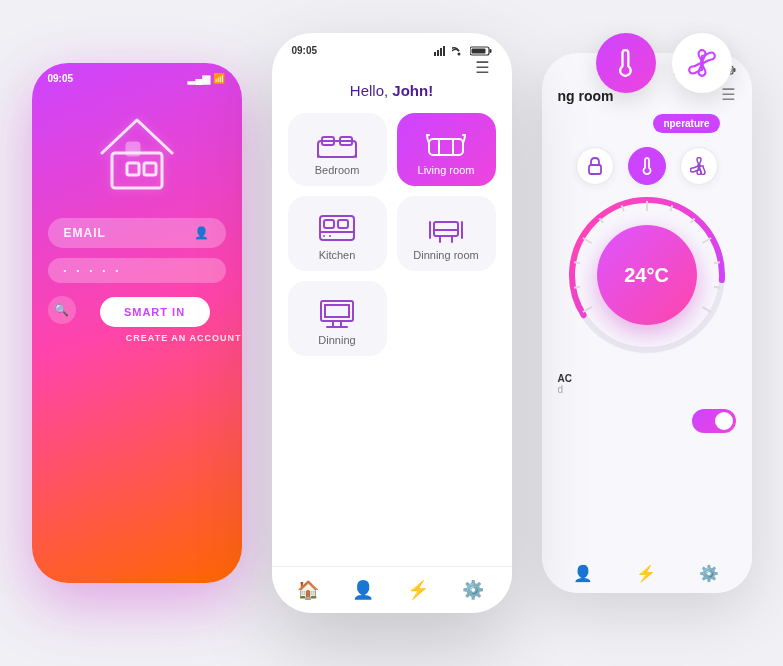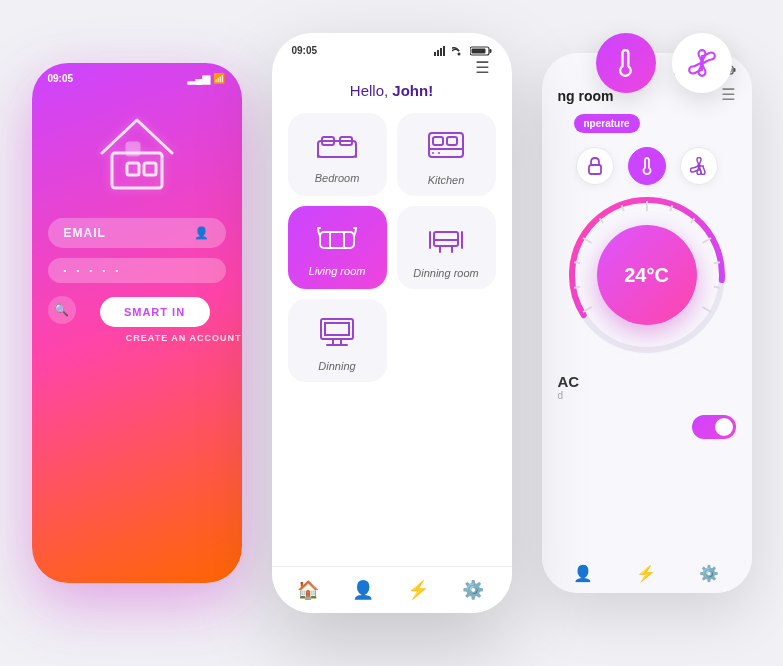--- a/index.html
+++ b/index.html
@@ -191,23 +191,21 @@
       padding: 0 16px;
     }
 
     .room-card {
       background: #f5f5fa;
       border-radius: 18px;
       padding: 16px 10px 10px;
       display: flex;
       flex-direction: column;
       align-items: center;
-      gap: 8px;
       cursor: pointer;
-      font-style: italic;
     }
 
     .room-card.active {
       background: linear-gradient(135deg, #cc44ff, #ee44dd);
     }
 
     .room-card .room-icon {
       font-size: 28px;
       line-height: 1;
     }
@@ -351,21 +349,21 @@
       font-size: 20px;
       font-weight: 800;
       box-shadow: 0 8px 24px rgba(200,50,200,0.4);
     }
 
     .phone-right .ac-section {
       padding: 10px 16px;
     }
 
     .phone-right .ac-label {
-      font-size: 15px;
+      font-size: 10px;
       font-weight: 700;
       color: #333;
     }
 
     .phone-right .ac-sub {
       font-size: 10px;
       color: #aaa;
     }
 
     .phone-right .toggle-row {
@@ -532,45 +530,45 @@
             <rect x="2" y="12" width="38" height="16" rx="3"></rect>
             <rect x="6" y="8" width="12" height="8" rx="2"></rect>
             <rect x="24" y="8" width="12" height="8" rx="2"></rect>
             <line x1="2" y1="24" x2="2" y2="28"></line>
             <line x1="40" y1="24" x2="40" y2="28"></line>
           </svg>
         </span>
         <span class="room-label">Bedroom</span>
       </div>
 
+      <div class="room-card active">
+        <span class="room-icon">
+          <svg width="42" height="30" viewBox="0 0 42 30" fill="none" stroke="white" stroke-width="2" stroke-linecap="round">
+            <rect x="4" y="10" width="34" height="16" rx="4"></rect>
+            <path d="M4 14 Q2 10 2 6 L4 6"></path>
+            <path d="M38 14 Q40 10 40 6 L38 6"></path>
+            <line x1="14" y1="10" x2="14" y2="26"></line>
+            <line x1="28" y1="10" x2="28" y2="26"></line>
+          </svg>
+        </span>
+        <span class="room-label">Living room</span>
+      </div>
+
       <div class="room-card">
         <span class="room-icon">
           <svg width="38" height="32" viewBox="0 0 38 32" fill="none" stroke="#9944cc" stroke-width="2" stroke-linecap="round">
             <rect x="2" y="4" width="34" height="24" rx="3"></rect>
             <rect x="6" y="8" width="10" height="8" rx="2"></rect>
             <rect x="20" y="8" width="10" height="8" rx="2"></rect>
             <line x1="2" y1="20" x2="36" y2="20"></line>
             <line x1="6" y1="24" x2="6" y2="24"></line>
             <line x1="12" y1="24" x2="12" y2="24"></line>
           </svg>
         </span>
         <span class="room-label">Kitchen</span>
-      </div>
-
-      <div class="room-card active">
-        <span class="room-icon">
-          <svg width="42" height="30" viewBox="0 0 42 30" fill="none" stroke="white" stroke-width="2" stroke-linecap="round">
-            <rect x="4" y="10" width="34" height="16" rx="4"></rect>
-            <path d="M4 14 Q2 10 2 6 L4 6"></path>
-            <path d="M38 14 Q40 10 40 6 L38 6"></path>
-            <line x1="14" y1="10" x2="14" y2="26"></line>
-            <line x1="28" y1="10" x2="28" y2="26"></line>
-          </svg>
-        </span>
-        <span class="room-label">Living room</span>
       </div>
 
 
       <div class="room-card">
         <span class="room-icon">
           <svg width="44" height="32" viewBox="0 0 44 32" fill="none" stroke="#9944cc" stroke-width="2" stroke-linecap="round">
             <rect x="10" y="10" width="24" height="14" rx="2"></rect>
             <line x1="6" y1="10" x2="6" y2="26"></line>
             <line x1="38" y1="10" x2="38" y2="26"></line>
             <line x1="16" y1="24" x2="16" y2="30"></line>
@@ -621,21 +619,21 @@
           <rect x="19.5" y="3" width="2" height="4" rx="1" fill="#555"></rect>
           <rect x="1.5" y="2.5" width="16" height="5" rx="1" fill="#555"></rect>
         </svg>
     </div>
 
     <div class="room-header">
       <span class="room-title">ng room</span>
       <span style="font-size:16px;color:#888;cursor:pointer;">☰</span>
     </div>
 
-    <div style="padding:0 16px;">
+    <div style="padding:0 16px;text-align:right;">
       <span class="temp-badge">nperature</span>
     </div>
 
     <div class="control-icons">
       <div class="ctrl-circle">
         <svg width="16" height="18" viewBox="0 0 16 18" fill="none" stroke="#9944cc" stroke-width="1.8" stroke-linecap="round">
           <rect x="2" y="8" width="12" height="9" rx="2"></rect>
           <path d="M4 8 V5 Q4 1 8 1 Q12 1 12 5 V8"></path>
         </svg>
       </div>

